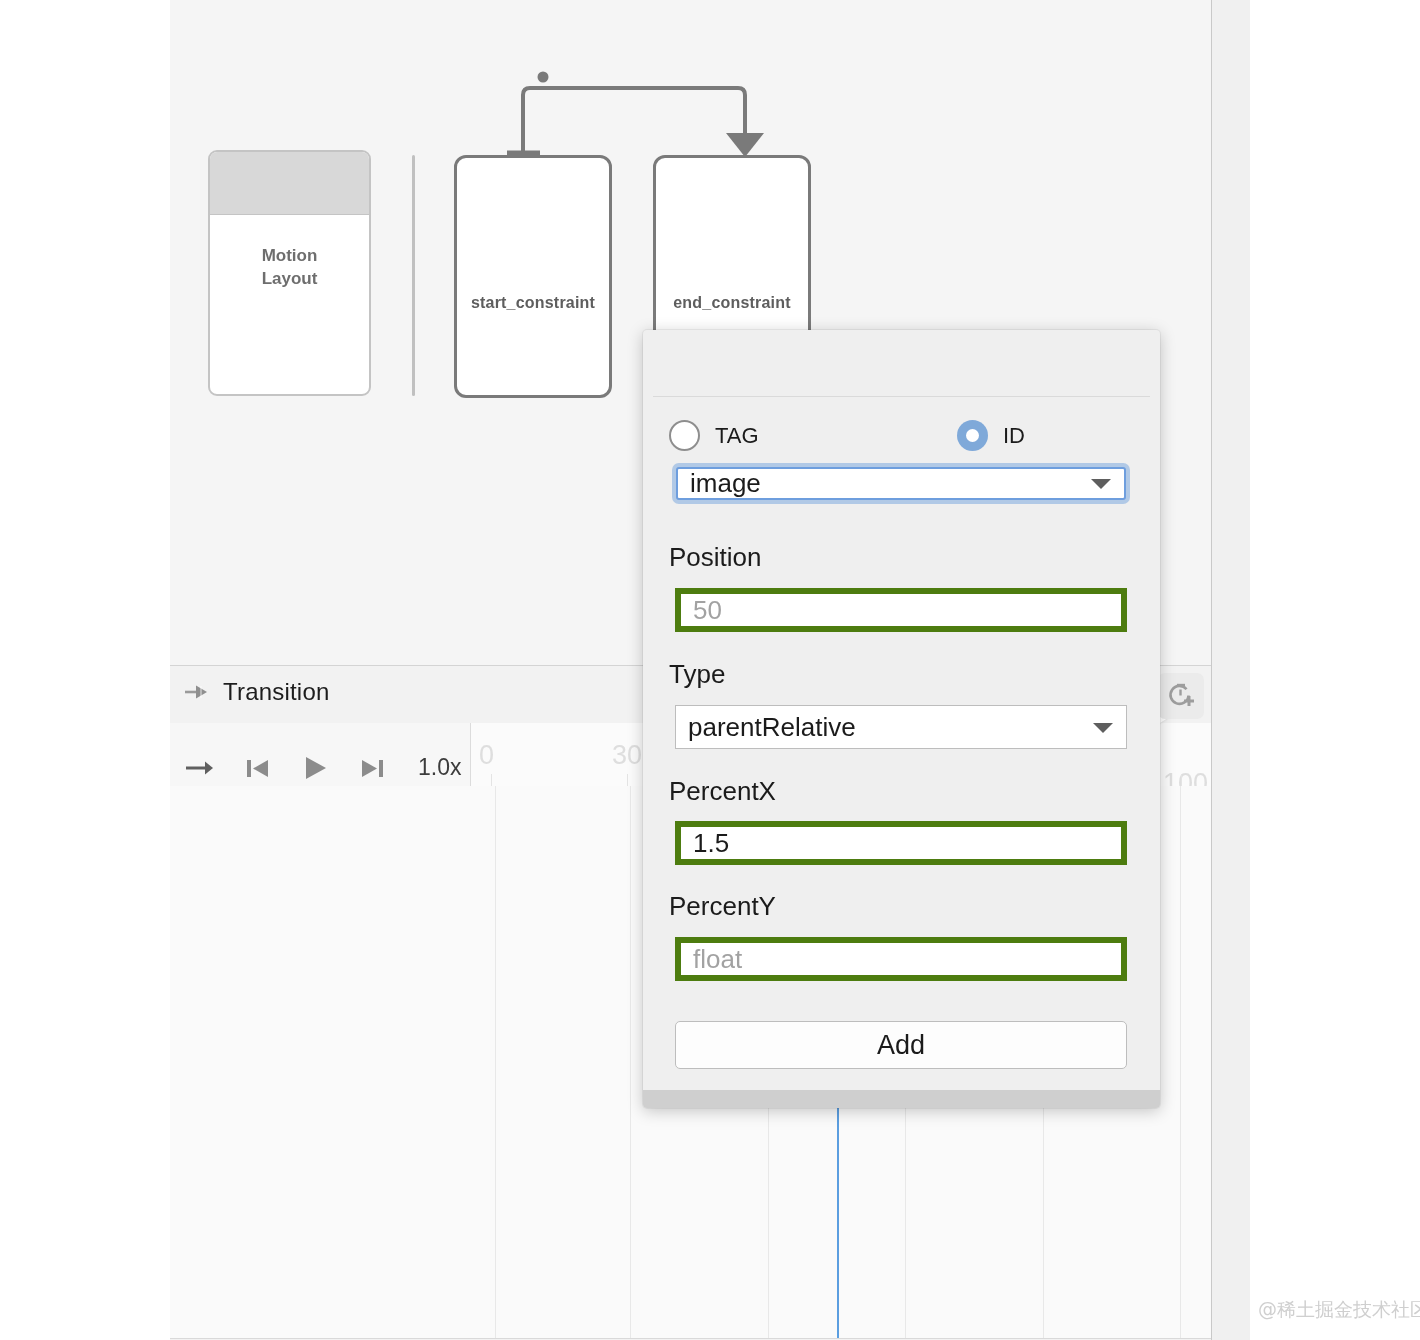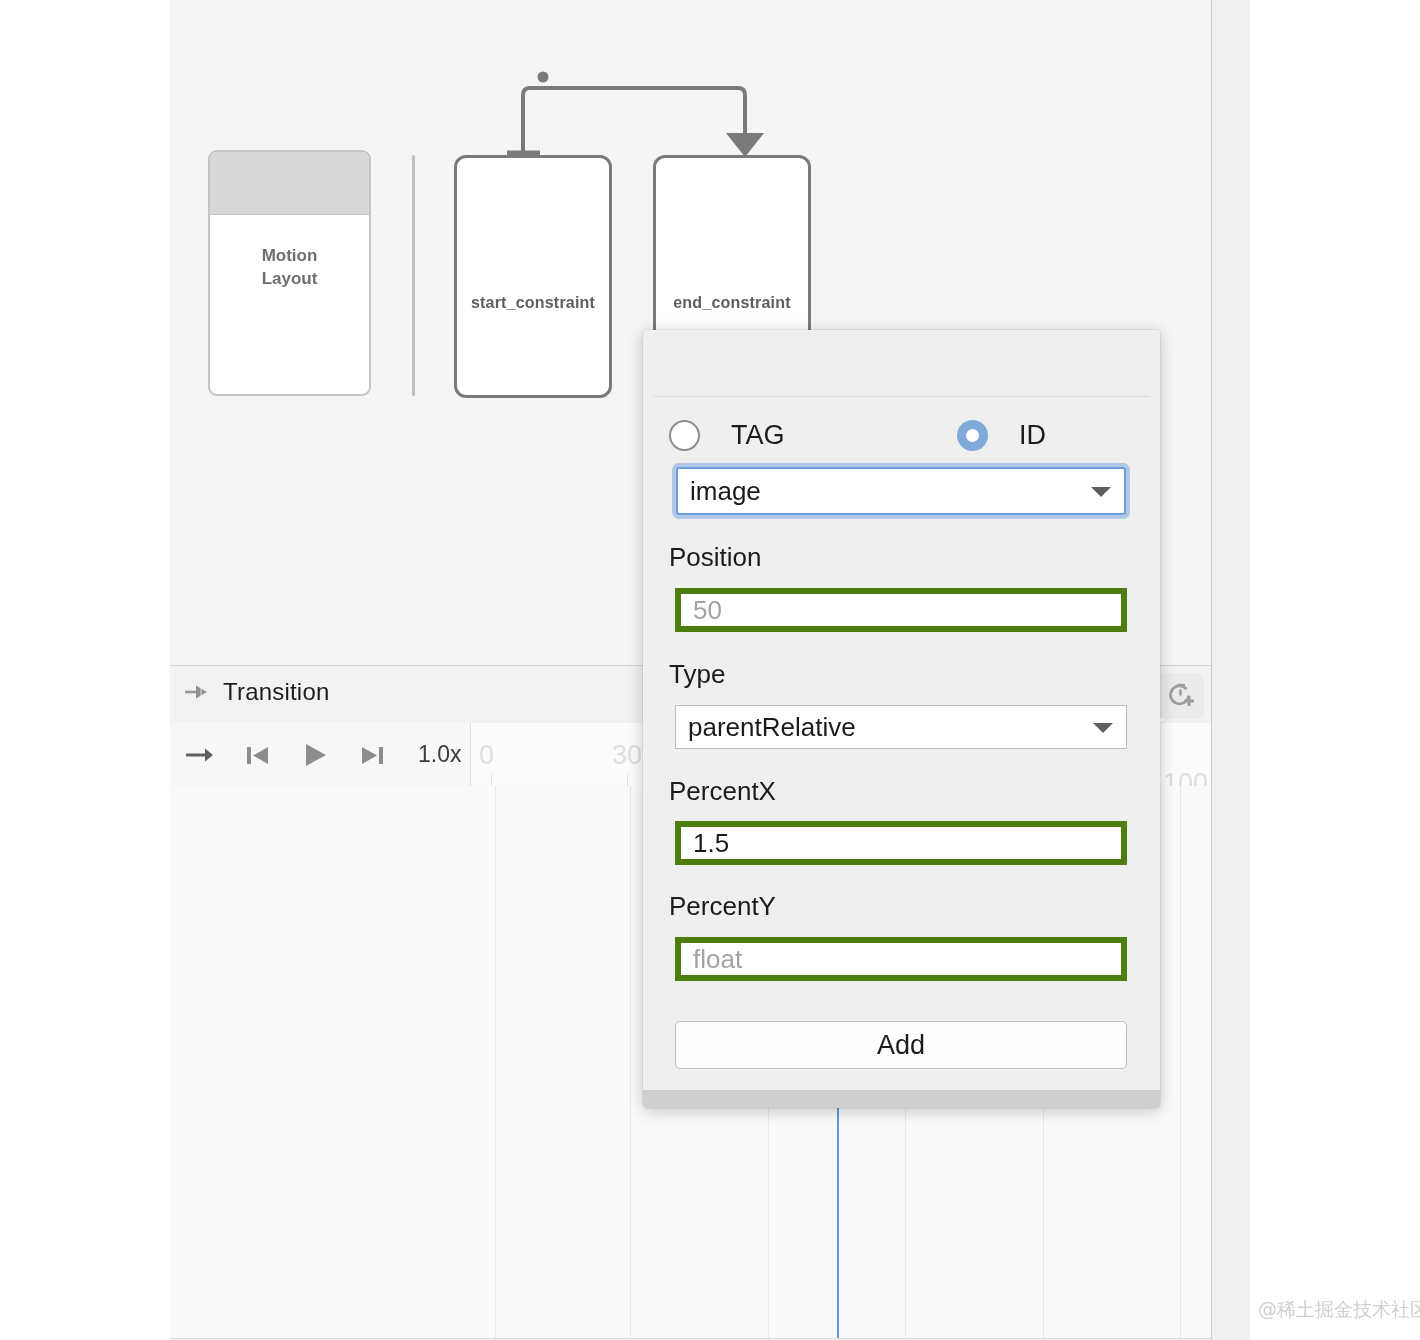--- a/index.html
+++ b/index.html
@@ -75,21 +75,21 @@
     position:absolute;left:14px;top:12px;display:flex;align-items:center;gap:13px;
   }
   .transition-title{font-size:24px;color:#1d1d1d;letter-spacing:.2px;}
 
   
   .playbar{
     position:absolute;left:170px;top:723px;width:1041px;height:63px;
     background:#f7f7f7;border-bottom:1px solid #dcdcdc;
   }
   .playbar .ctrls{
-    position:absolute;left:12px;top:0;height:63px;display:flex;align-items:center;gap:24px;
+    position:absolute;left:12px;top:13px;height:63px;display:flex;align-items:center;gap:24px;
   }
   .ico-btn{
     width:34px;height:34px;display:flex;align-items:center;justify-content:center;
   }
   .speed{
     display:flex;align-items:center;gap:10px;font-size:23px;color:#3c3c3c;
     margin-left:4px;
   }
 
   
@@ -138,22 +138,22 @@
     position:absolute;left:26px;top:20px;font-size:27px;color:#1b1b1b;
     letter-spacing:1.6px;
   }
   .popup-hr{
     position:absolute;left:10px;top:66px;width:497px;height:1px;background:#dadada;
   }
   .radio-row{
     position:absolute;left:26px;top:90px;width:465px;height:40px;
   }
   .radio{
-    position:absolute;display:flex;align-items:center;gap:31px;
-    font-size:27px;color:#1b1b1b;
+    position:absolute;display:flex;align-items:center;gap:15px;
+    font-size:22px;color:#1b1b1b;
   }
   .radio.tag{left:0;top:0;}
   .radio.id{left:288px;top:0;}
   .rdot{
     width:31px;height:31px;border-radius:50%;box-sizing:border-box;
     border:2px solid #8e8e8e;background:#ffffff;flex:0 0 auto;
   }
   .rdot.on{
     border:none;background:#7fa9d9;position:relative;
   }
@@ -171,21 +171,21 @@
     display:flex;align-items:center;padding:0 12px;font-size:26px;color:#1b1b1b;
   }
   .inputbox.ph{color:#a2a2a2;}
   .combo{
     position:absolute;left:32px;width:452px;height:44px;
     background:#ffffff;border:1px solid #bdbdbd;box-sizing:border-box;
     display:flex;align-items:center;padding:0 12px;font-size:26px;color:#1b1b1b;
   }
   .combo .caret{margin-left:auto;}
   .combo.focused{
-    left:33px;width:450px;height:48px;border:2px solid #6e9ede;border-radius:3px;
+    left:33px;width:450px;height:33px;border:2px solid #6e9ede;border-radius:3px;
     box-shadow:0 0 0 4px rgba(125,170,222,.55);
   }
   .addbtn{
     position:absolute;left:32px;top:691px;width:452px;height:48px;
     background:#fdfdfd;border:1px solid #bdbdbd;border-radius:5px;box-sizing:border-box;
     display:flex;align-items:center;justify-content:center;
     font-size:27px;color:#1b1b1b;
   }
 
   .watermark{

